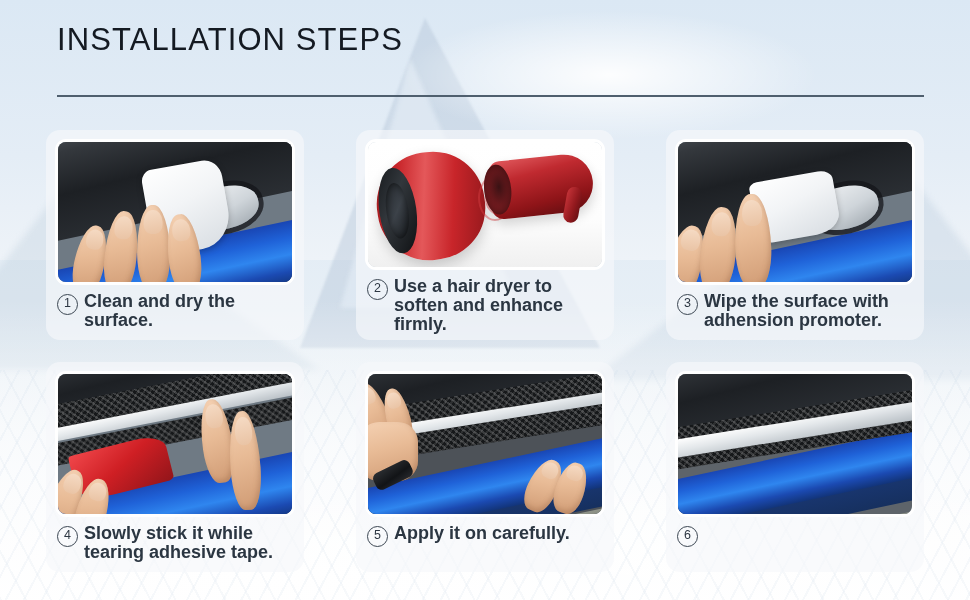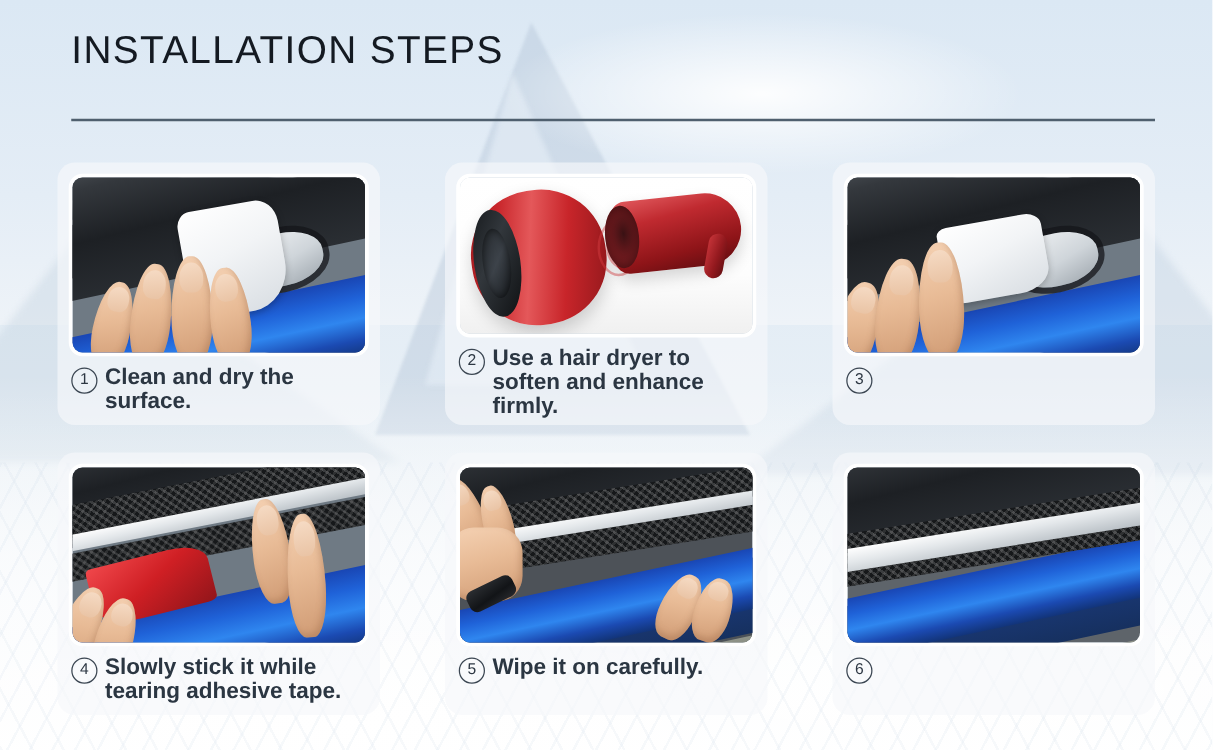--- a/index.html
+++ b/index.html
@@ -439,20 +439,21 @@
                 <div class="nail"></div>
               </div>
             <div class="finger" style="left:46%;top:4%;width:25%;height:96%;transform:rotate(-2deg);">
                 <div class="nail"></div>
               </div>
           </div>
         </div>
       </div>
       <div class="step-caption">
         <div class="step-num">3</div>
+        <div class="step-text">Wipe the surface with adhension promoter.</div>
       </div>
     </div>
 
     <div class="step-card">
       <div class="step-photo">
         <div class="scene">
           <div class="sill-sky"></div>
           <div class="sill-blue-dark"></div>
           <div class="sill-blue"></div>
           <div class="sill-ground" style="bottom:-42%;"></div>
@@ -511,21 +512,21 @@
                 <div class="nail"></div>
               </div>
             <div class="finger" style="left:40%;top:10%;width:34%;height:74%;transform:rotate(18deg);">
                 <div class="nail"></div>
               </div>
           </div>
         </div>
       </div>
       <div class="step-caption">
         <div class="step-num">5</div>
-        <div class="step-text">Wipe it on carefully.</div>
+        <div class="step-text">Apply it on carefully.</div>
       </div>
     </div>
 
     <div class="step-card">
       <div class="step-photo">
         <div class="scene">
           <div class="sill-sky" style="background:#5e646a;"></div>
           <div class="sill-trim" style="top:-46%;height:74%;"></div>
           <div class="sill-blue-dark" style="bottom:-6%;height:46%;"></div>
           <div class="sill-blue" style="bottom:10%;height:34%;"></div>

